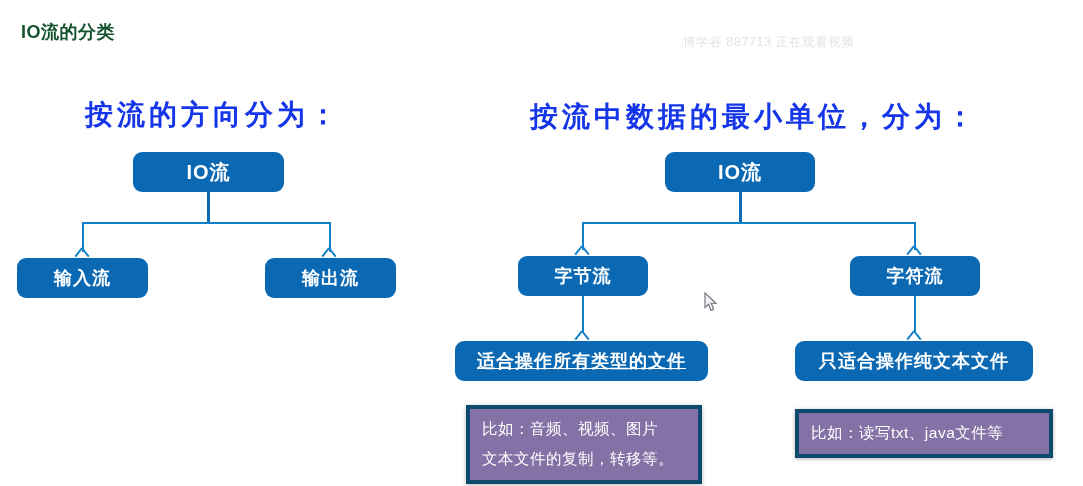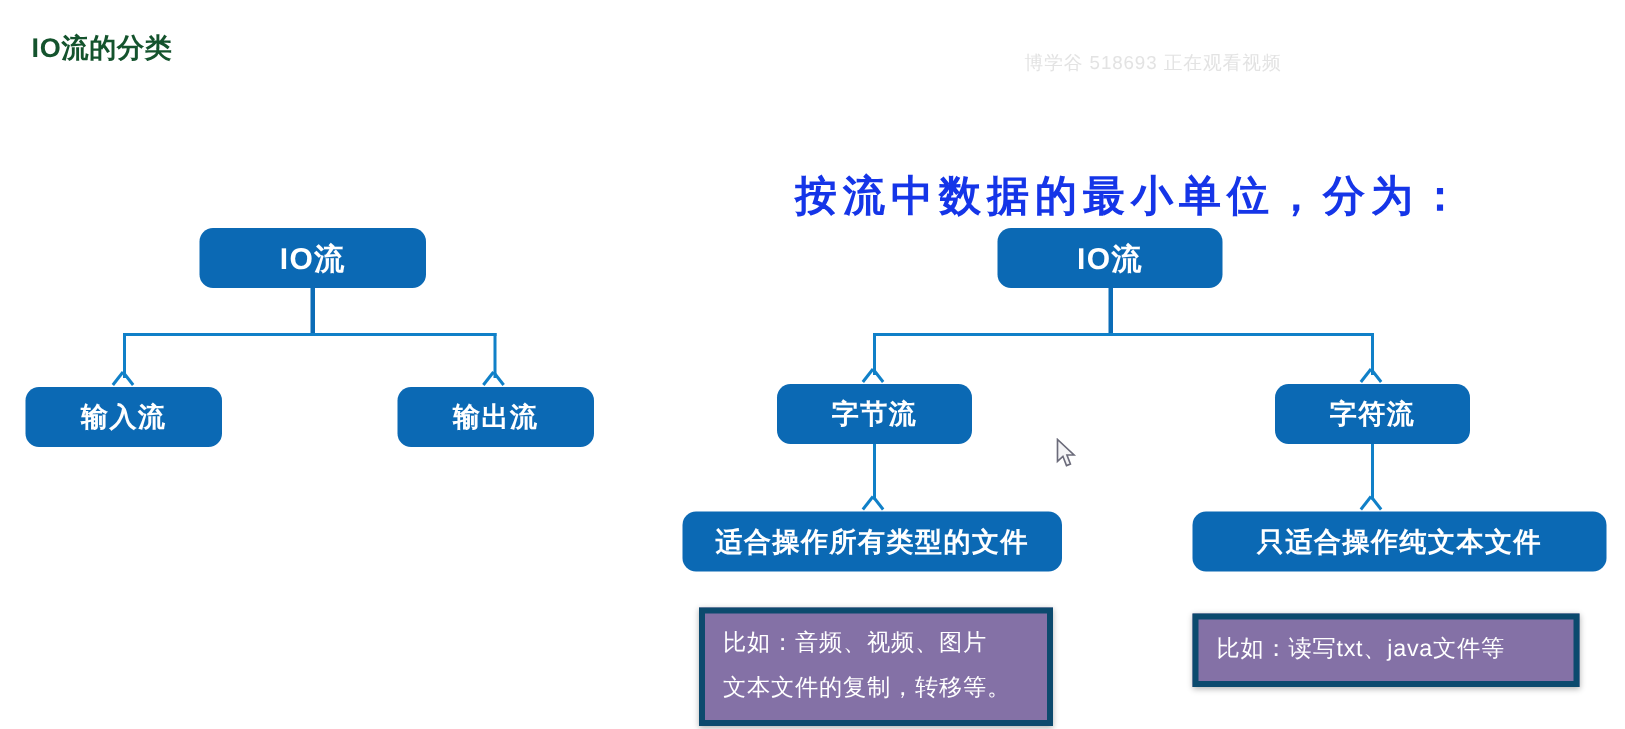--- a/index.html
+++ b/index.html
@@ -48,21 +48,21 @@
   .section-heading {
     position: absolute;
     color: #1535e8;
     font-size: 28px;
     font-weight: bold;
     white-space: nowrap;
     letter-spacing: 4px;
     font-family: "DejaVu Sans", "Liberation Sans", sans-serif;
   }
   #heading-left  { left: 85px;  top: 96px; }
-  #heading-right { left: 530px; top: 112px; }
+  #heading-right { left: 530px; top: 98px; }
 
   
   .node {
     position: absolute;
     background: #0b69b4;
     color: #ffffff;
     border-radius: 9px;
     display: flex;
     align-items: center;
     justify-content: center;
@@ -77,22 +77,22 @@
 
   
   #node-io-left      { left: 133px; top: 152px; width: 151px; height: 40px; }
   #node-input        { left: 17px;  top: 258px; width: 131px; height: 40px; }
   #node-output       { left: 265px; top: 258px; width: 131px; height: 40px; }
 
   
   #node-io-right     { left: 665px; top: 152px; width: 150px; height: 40px; }
   #node-byte         { left: 518px; top: 256px; width: 130px; height: 40px; }
   #node-char         { left: 850px; top: 256px; width: 130px; height: 40px; }
-  #node-byte-desc    { left: 455px; top: 341px; width: 253px; height: 40px; }
-  #node-char-desc    { left: 795px; top: 341px; width: 276px; height: 40px; }
+  #node-byte-desc    { left: 455px; top: 341px; width: 253px; height: 40px; text-decoration: underline; }
+  #node-char-desc    { left: 795px; top: 341px; width: 238px; height: 40px; }
 
   
   .conn {
     position: absolute;
     background: #0b6cb7;
     z-index: 1;
   }
   .conn-thin { background: #1080c8; }
 
   
@@ -149,22 +149,23 @@
     pointer-events: none;
   }
 </style>
 </head>
 <body>
 
 <div id="slide">
 
   <div id="slide-title">IO流的分类</div>
 
-  <div id="watermark">博学谷 518693 正在观看视频</div>
-
+  <div id="watermark">博学谷 887713 正在观看视频</div>
+
+  <div id="heading-left" class="section-heading">按流的方向分为：</div>
 
   <div id="node-io-left" class="node node-root">IO流</div>
 
   <div class="conn stem" style="left:207px; top:192px; height:32px;"></div>
 
   <div class="conn conn-thin bus" style="left:82px; top:222px; width:249px;"></div>
 
   <div class="conn conn-thin drop" style="left:82px; top:222px; height:30px;"></div>
   <div class="conn conn-thin drop" style="left:329px; top:222px; height:30px;"></div>
   <div class="arrowhead" style="left:76px; top:248px;"></div>

